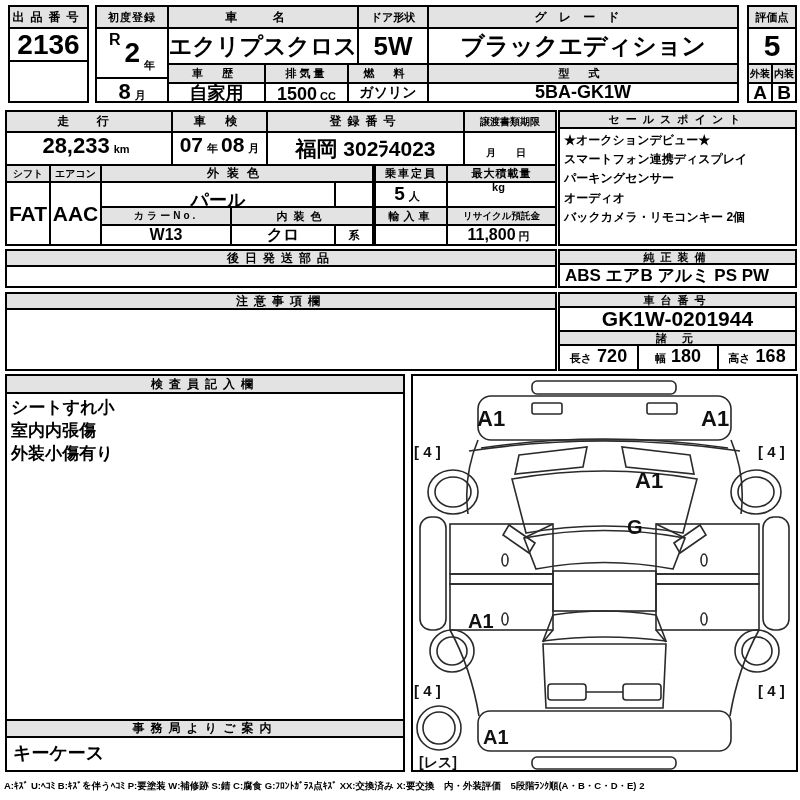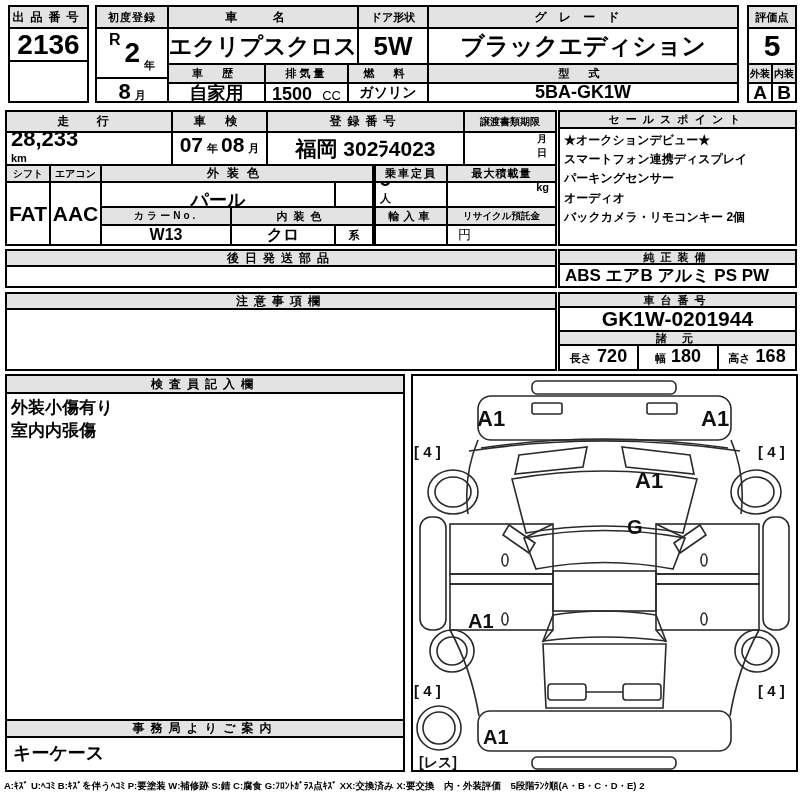--- a/index.html
+++ b/index.html
@@ -2,29 +2,29 @@
 <html><head>
 <meta charset="utf-8">
 <style>
   html,body{margin:0;padding:0;background:#fff;}
   body{width:800px;height:800px;position:relative;font-family:"Liberation Sans",sans-serif;color:#000;}
   .cell{position:absolute;box-sizing:border-box;border:2px solid #000;background:#fff;
         display:flex;align-items:center;justify-content:center;overflow:hidden;white-space:nowrap;}
   .hd{background:#e3e3e3;font-weight:700;font-size:12px;}
   .val{font-weight:700;}
   .left{justify-content:flex-start;}
-  .right{justify-content:flex-end;flex-direction:column;}
+  .right{}
   .col{flex-direction:column;align-items:stretch;justify-content:flex-start;}
   .ls1{letter-spacing:1px}.ls2{letter-spacing:2px}.ls3{letter-spacing:3px}.ls4{letter-spacing:4px}
   .ls6{letter-spacing:6px}.ls8{letter-spacing:8px}.ls12{letter-spacing:12px}.ls16{letter-spacing:16px}
   .f9{font-size:9.5px}.f10{font-size:10px}.f11{font-size:11px}.f14{font-size:14px}
   .f16{font-size:16px}.f17{font-size:17px}.f18{font-size:18px}.f19{font-size:19px}.f21{font-size:21px}
   .f22{font-size:22px}.f23{font-size:23px}.f24{font-size:24px}.f26{font-size:26px}.f28{font-size:28px}.f30{font-size:30px}
   .unit{font-size:11px;font-weight:700;margin-left:4px;}
-  .unit10{font-size:13px;font-weight:400;margin-left:10px;}
+  .unit10{font-size:11px;font-weight:700;margin-left:3px;}
   .baseline{align-items:baseline;}
   .lines{padding:2px 4px;display:block;}
   .lines div{font-weight:700;}
   .legend{position:absolute;left:4px;top:780px;width:793px;font-size:9.5px;font-weight:700;}
   svg text{font-family:"Liberation Sans",sans-serif;font-weight:700;fill:#111;}
   svg .sh{fill:none;stroke:#2a2a2a;stroke-width:1.6;}
 </style>
 </head>
 <body>
 
@@ -153,22 +153,23 @@
   <span class="f18">180</span>
 </div>
 <div class="cell val baseline" style="left:717px;top:344px;width:80px;height:27px">
   <span class="f11" style="margin-right:5px">高さ</span>
   <span class="f18">168</span>
 </div>
 
 <div class="cell hd ls6" style="left:5px;top:374px;width:400px;height:20px">検査員記入欄</div>
 <div class="cell col" style="left:5px;top:392px;width:400px;height:329px">
   <div class="lines" style="line-height:23px;font-size:17px">
+    <div>シートすれ小</div>
+    <div>室内内張傷</div>
     <div>外装小傷有り</div>
-    <div>室内内張傷</div>
   </div>
 </div>
 <div class="cell hd ls6" style="left:5px;top:719px;width:400px;height:19px">事務局よりご案内</div>
 <div class="cell val left f18" style="left:5px;top:736px;width:400px;height:36px;padding-left:6px;align-items:flex-start;padding-top:3px">キーケース</div>
 
 <div class="cell" style="left:411px;top:374px;width:387px;height:398px;padding:0">
   <svg width="383" height="394" viewBox="0 0 383 394">
 
     <rect class="sh" x="119" y="5" width="144" height="13" rx="5"></rect>
     <rect class="sh" x="65" y="20" width="253" height="44" rx="13"></rect>

